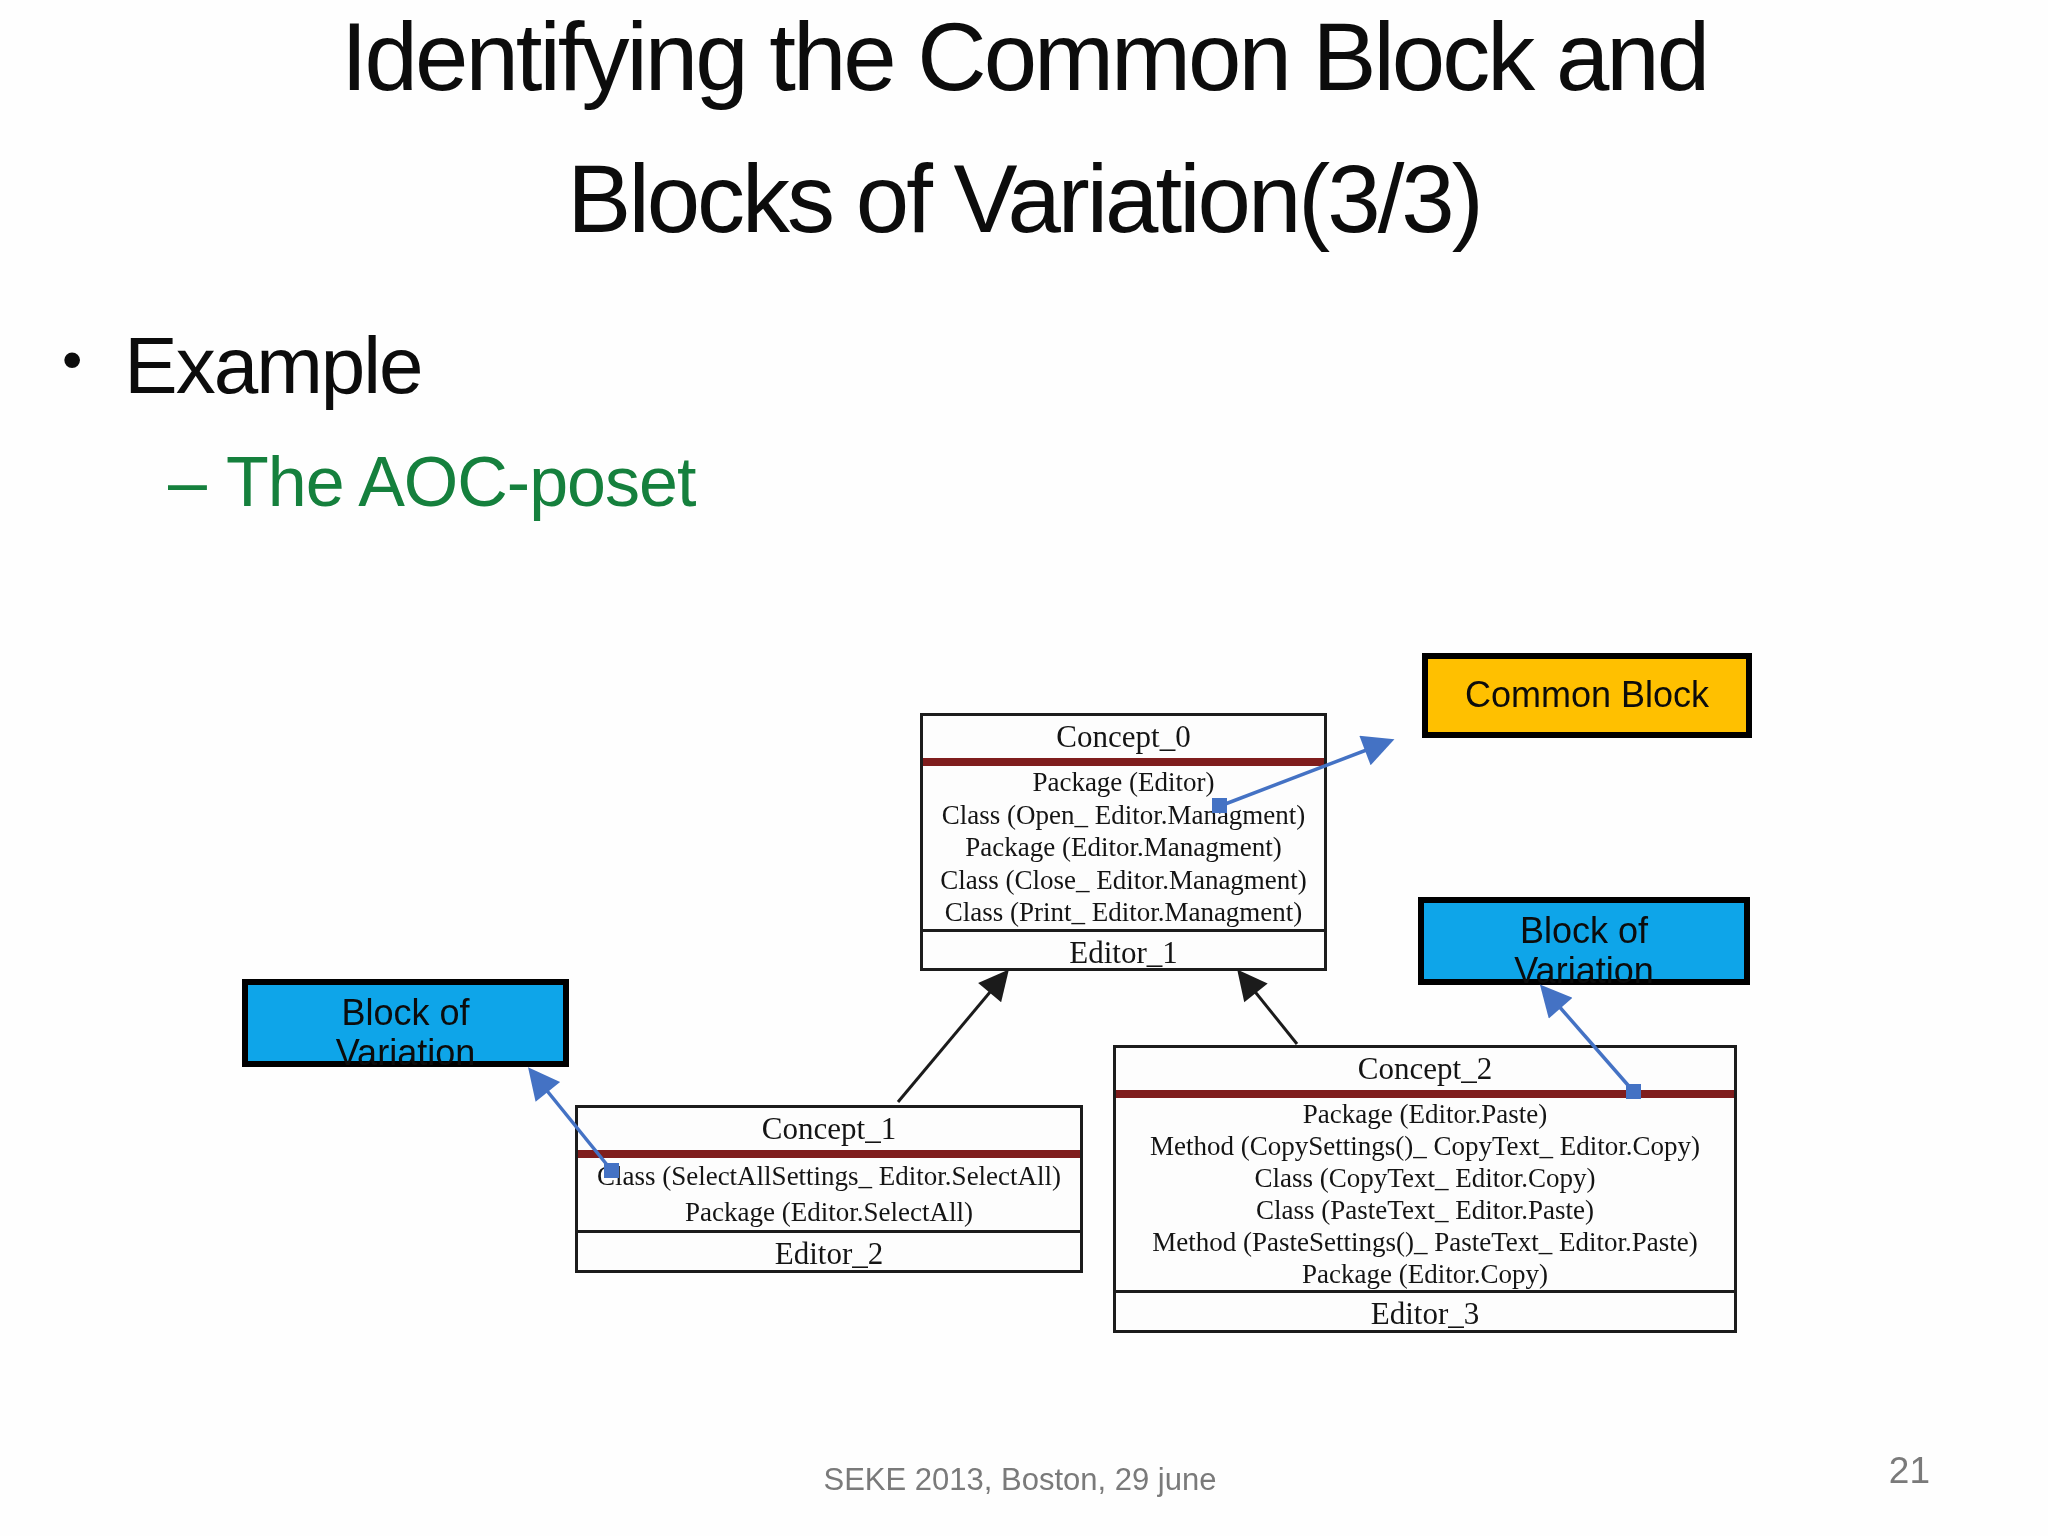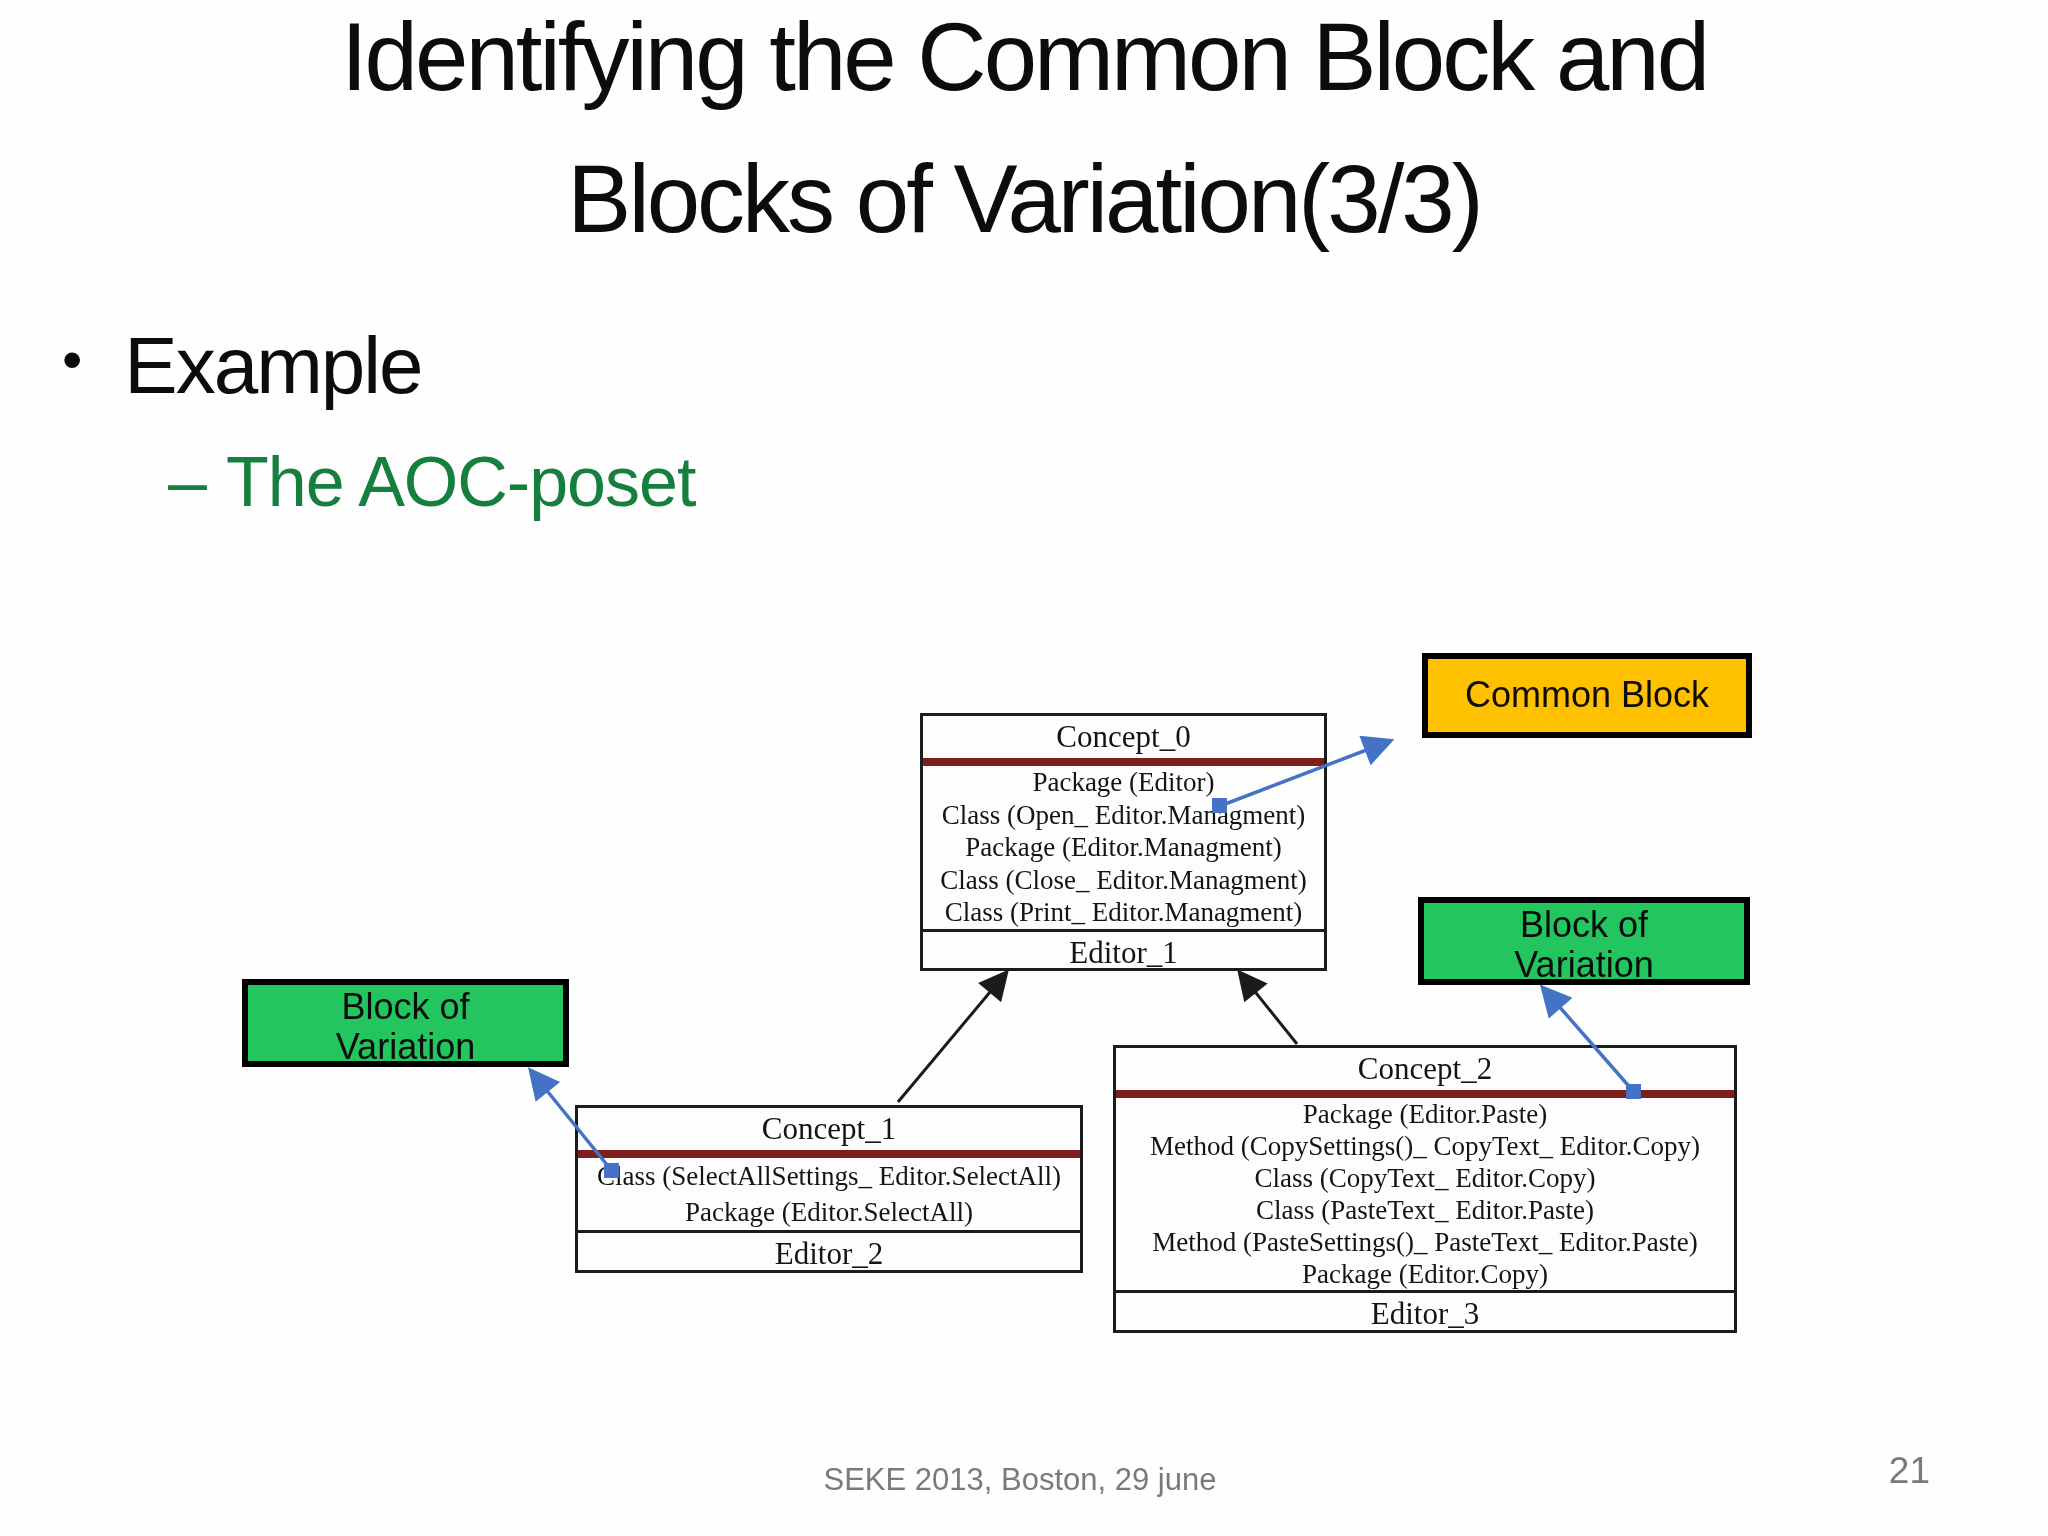--- a/index.html
+++ b/index.html
@@ -101,21 +101,21 @@
     font-size: 36px;
     color: #0c0c0c;
     overflow: visible;
   }
   #common-block {
     left: 1400px; top: 653px; width: 330px; height: 85px;
     background: #FFC000;
     line-height: 72px;
     margin-left: 22px;
   }
-  .bov { background: #22c55e; line-height: 40px; padding-top: 2px; }
+  .bov { background: #0ea5e9; line-height: 40px; padding-top: 8px; }
   #bov-left  { left: 242px;  top: 979px; width: 327px; height: 88px; }
   #bov-right { left: 1418px; top: 897px; width: 332px; height: 88px; }
 
   
   svg.overlay {
     position: absolute;
     left: 0; top: 0;
     width: 2048px; height: 1536px;
     pointer-events: none;
     z-index: 5;

